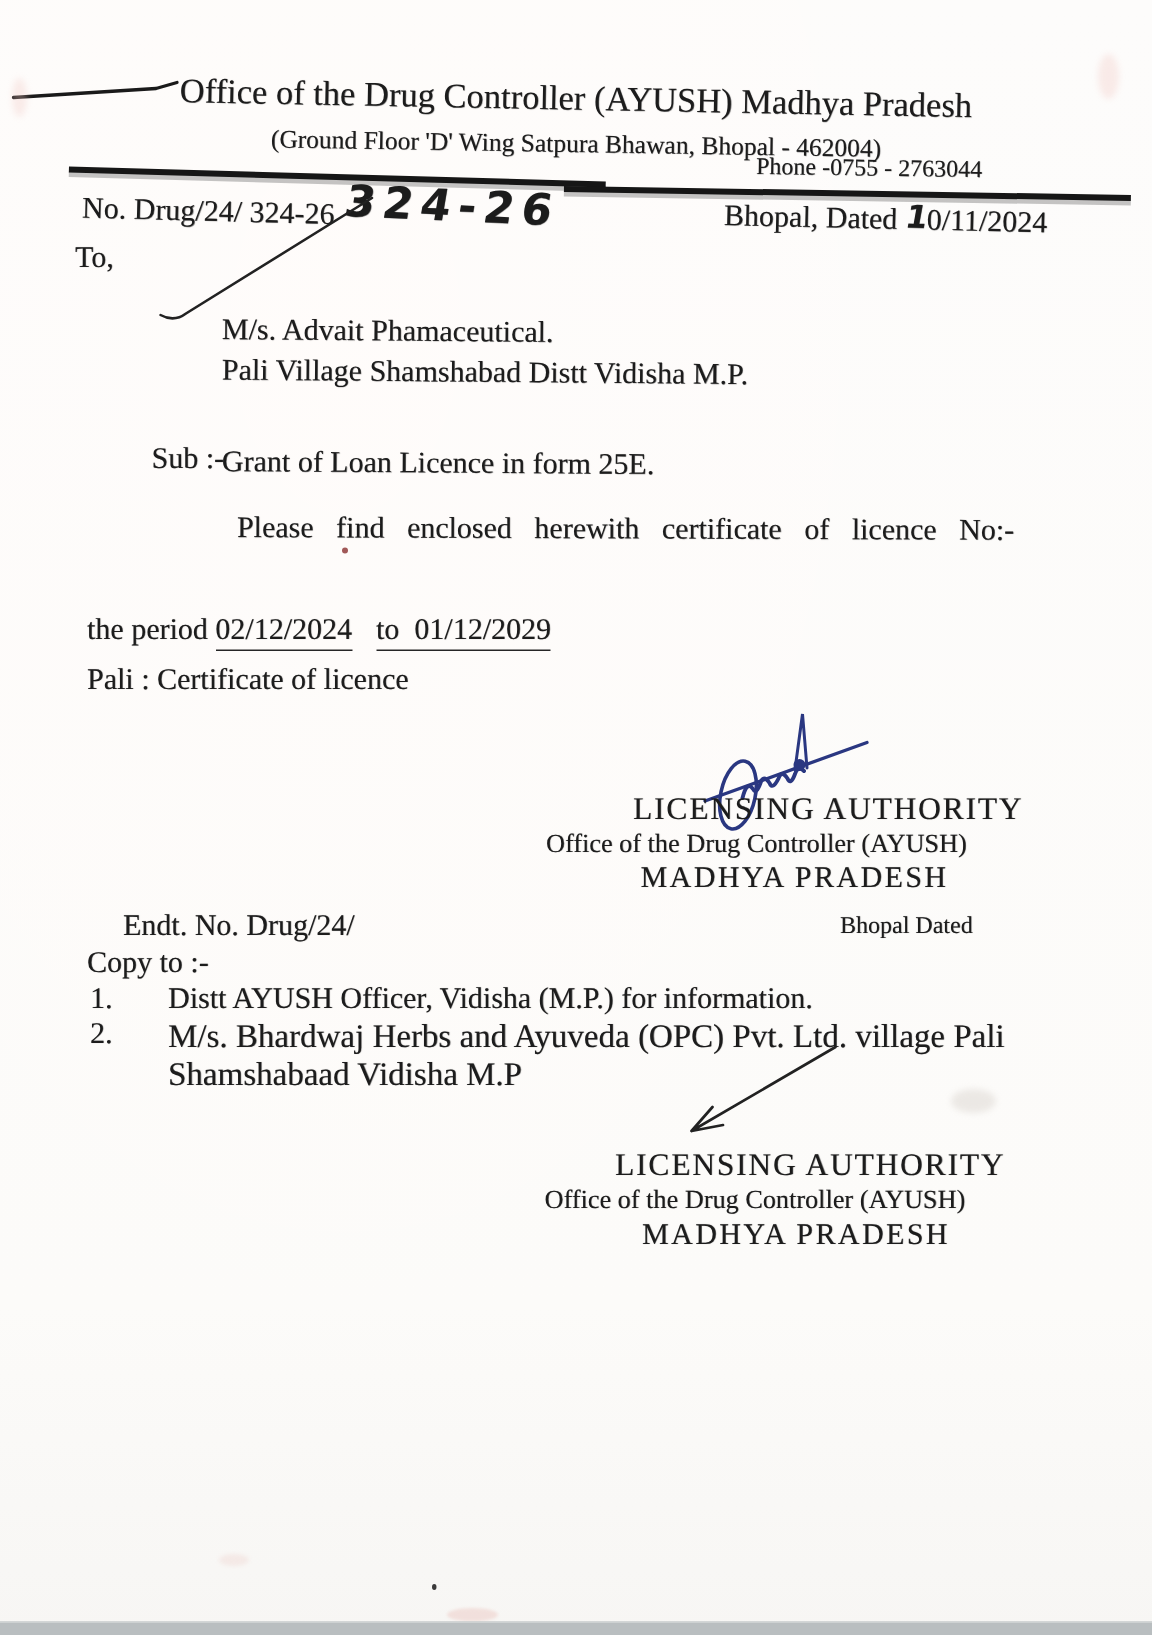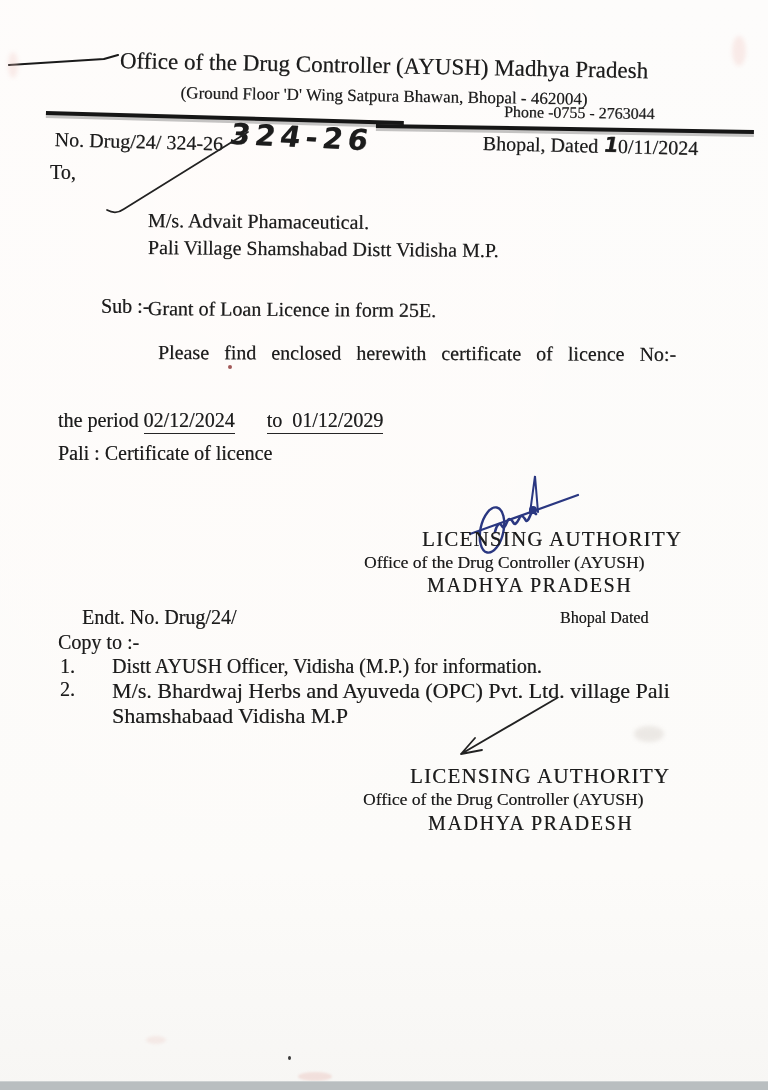--- a/index.html
+++ b/index.html
@@ -33,21 +33,21 @@
   .to{left:50px;top:161px;font-size:20px;}
   .recname{left:148px;top:209px;font-size:20px;transform:rotate(0.5deg);transform-origin:left top;}
   .recaddr{left:148px;top:236px;font-size:20px;transform:rotate(0.5deg);transform-origin:left top;}
   .sublabel{left:57px;top:295px;font-size:20px;margin-left:44px;}
   .subtext{left:148px;top:297px;font-size:20px;transform:rotate(0.4deg);transform-origin:left top;}
   .para1{left:158px;top:341px;font-size:20px;word-spacing:10px;transform:rotate(0.2deg);transform-origin:left top;}
   .para2{left:58px;top:375px;font-size:20px;word-spacing:1.5px;}
   .para3{left:58px;top:409px;font-size:20px;}
   .encl{left:58px;top:442px;font-size:20px;}
   .uline{border-bottom:1.7px solid #262626;padding-bottom:2px;}
-  .gapu{margin-left:32px;}
+  .gapu{margin-left:16px;}
   .sig1l1{left:422px;top:527px;font-size:21px;letter-spacing:1.2px;}
   .sig1l2{left:364px;top:552px;font-size:17.5px;}
   .sig1l3{left:427px;top:574px;font-size:20px;letter-spacing:1.6px;}
   .endt{left:58px;top:606px;font-size:20px;margin-left:24px;}
   .bhopaldated{left:560px;top:609px;font-size:16px;}
   .copyto{left:58px;top:631px;font-size:20px;}
   .inum1{left:60px;top:655px;font-size:20px;}
   .itext1{left:112px;top:655px;font-size:20px;text-align:right;}
   .inum2{left:60px;top:678px;font-size:20px;}
   .itext2{left:112px;top:678px;font-size:22px;white-space:normal;width:572px;line-height:25px;}

